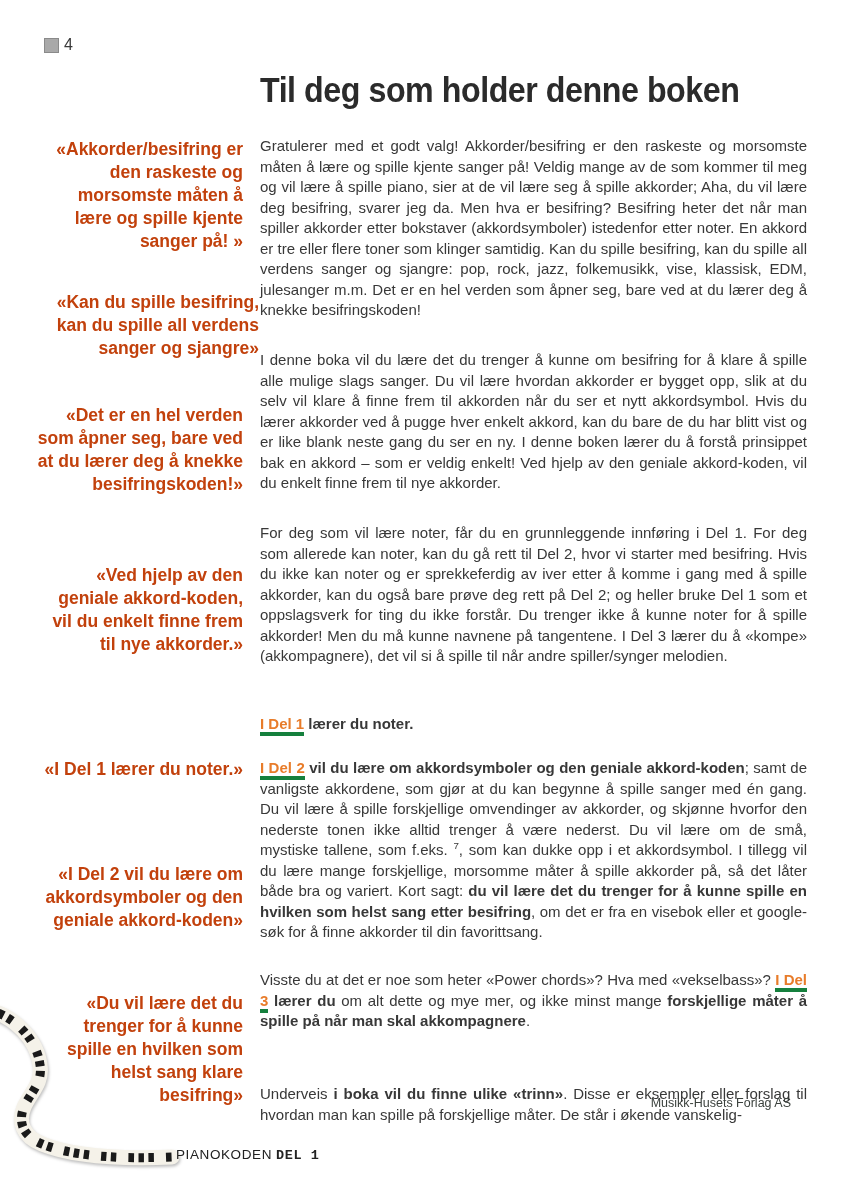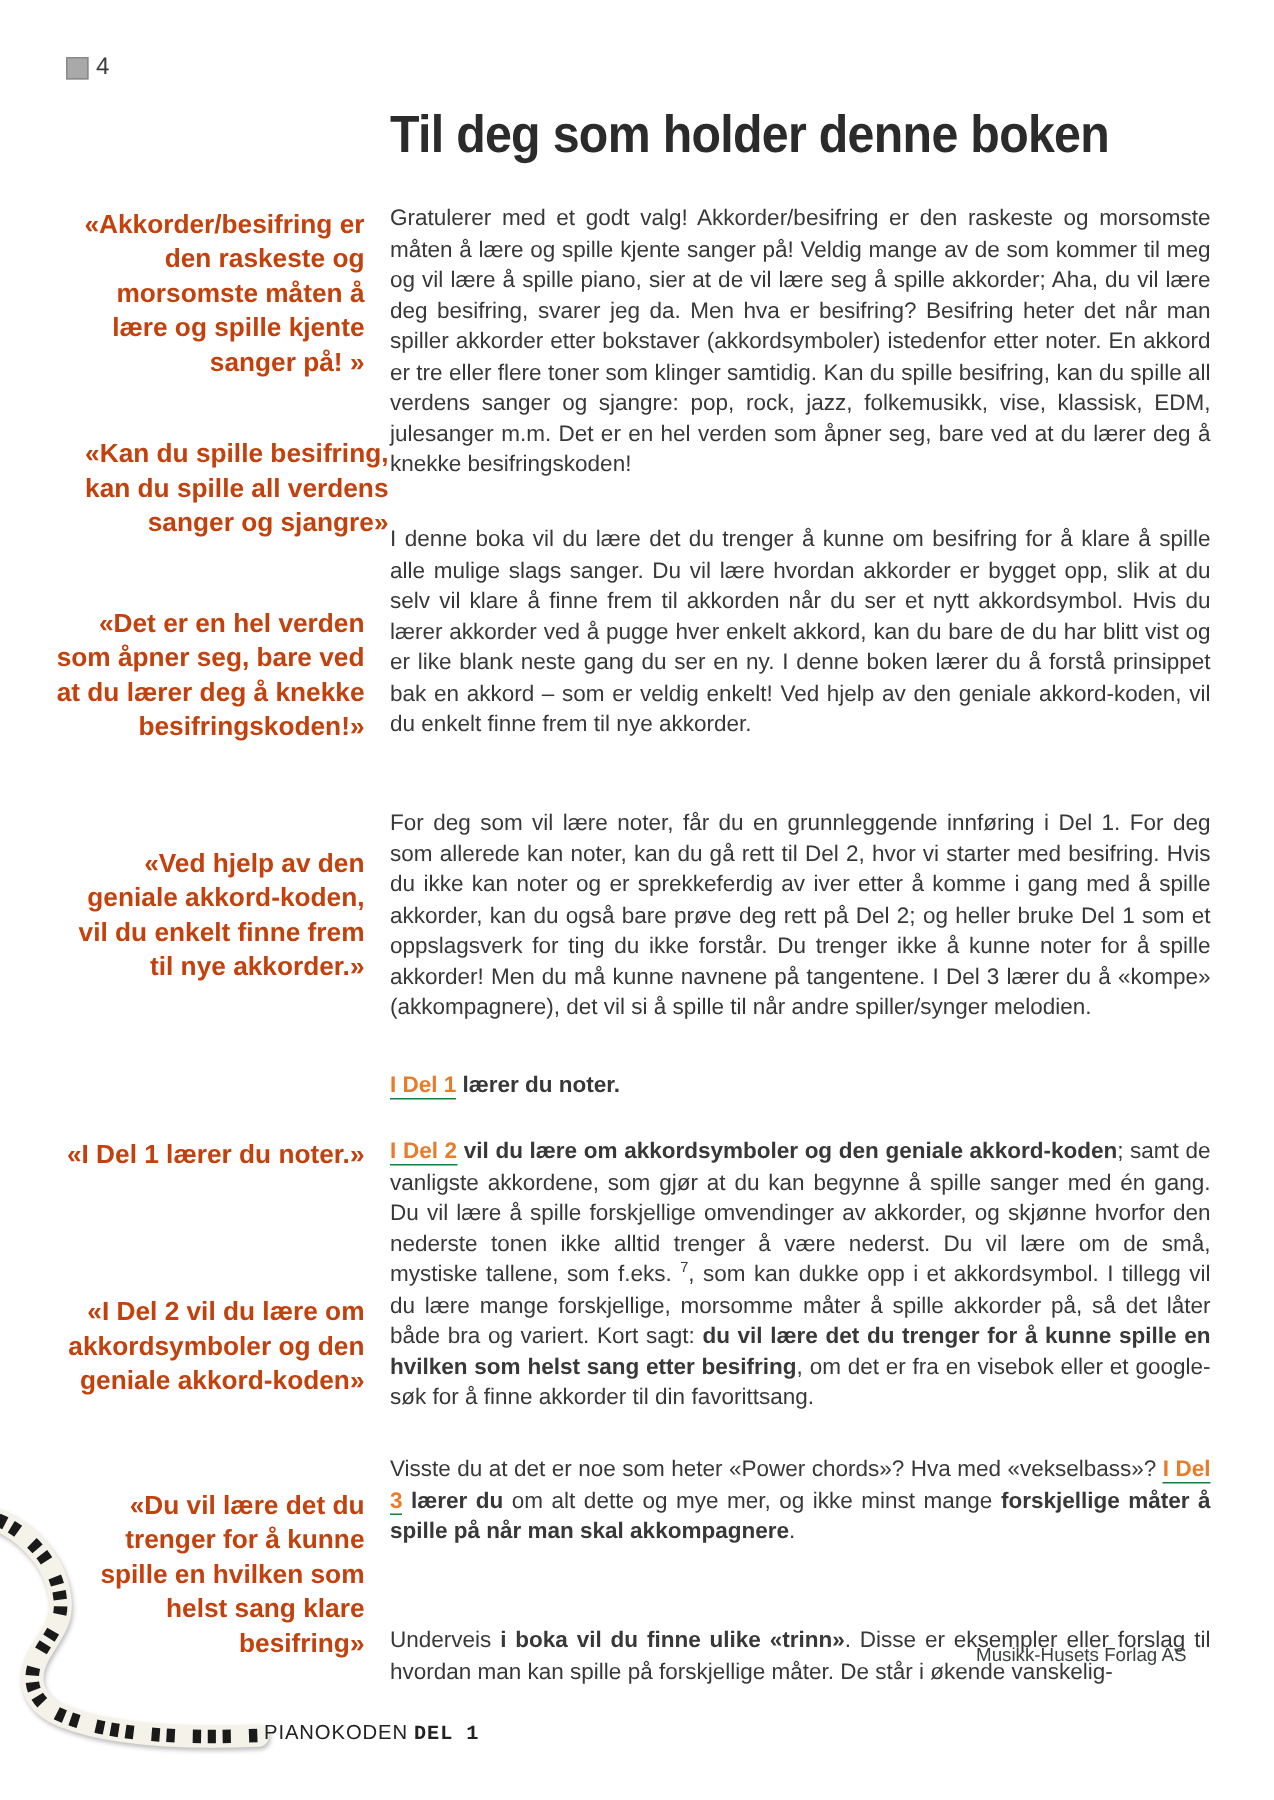--- a/index.html
+++ b/index.html
@@ -30,27 +30,27 @@
     font-size:17.5px;line-height:23px;font-weight:600;
   }
   .q1{top:138px;} .q2{top:291px;margin-left:16px;} .q3{top:404px;} .q4{top:564px;}
   .q5{top:758px;} .q6{top:863px;} .q7{top:992px;}
   
   .para{
     position:absolute;left:260px;width:547px;margin:0;
     font-size:15px;line-height:20.5px;
     text-align:justify;
   }
-  .p1{top:136px;} .p2{top:350px;} .p3{top:523px;margin-top:16px;}
+  .p1{top:136px;} .p2{top:350px;} .p3{top:523px;}
   .pdel1{top:714px;text-align:left;}
   .p4{top:758px;} .p5{top:970px;} .p6{top:1084px;}
   .b{font-weight:bold;}
   .o{
     color:#e87c2a;font-weight:bold;
-    border-bottom:1px solid #15803d;
+    border-bottom:4px solid #15803d;
   }
   .sup{vertical-align:super;font-size:0.65em;line-height:0;}
   
   .piano{position:absolute;left:0;top:995px;}
   
   .footer-left{
     position:absolute;left:176px;top:1147px;
     font-size:13.5px;letter-spacing:0.6px;color:#222222;white-space:nowrap;
   }
   .footer-left .b{margin-left:4px;font-family:Liberation Mono, monospace;}

